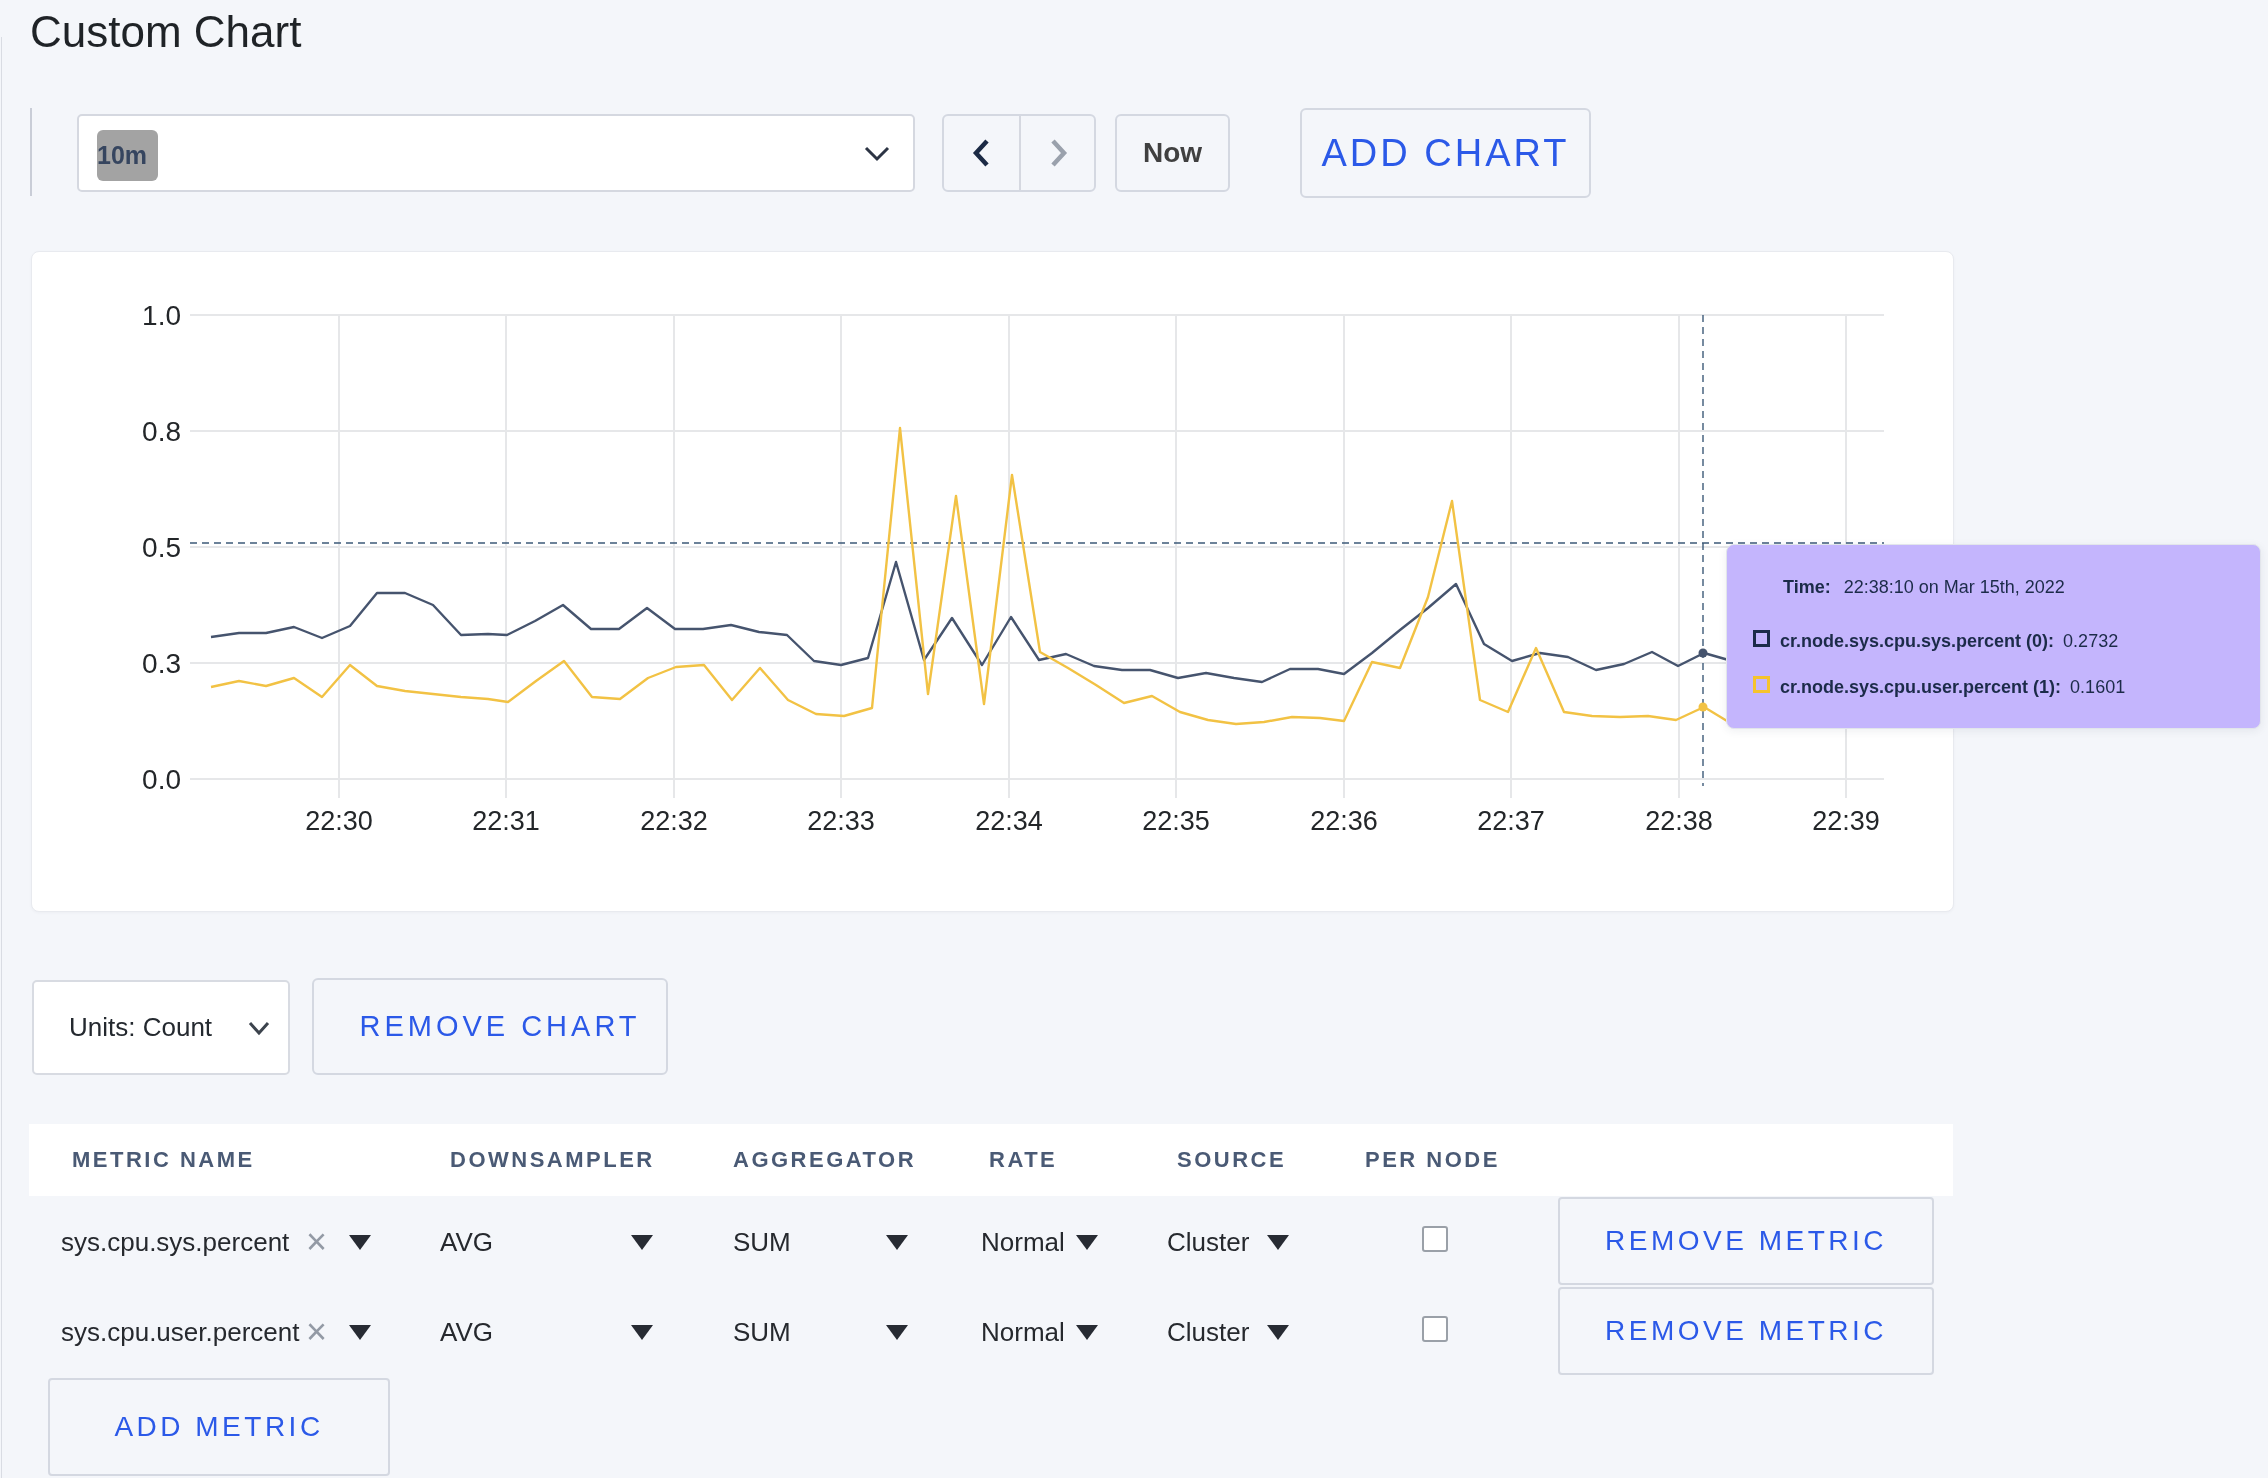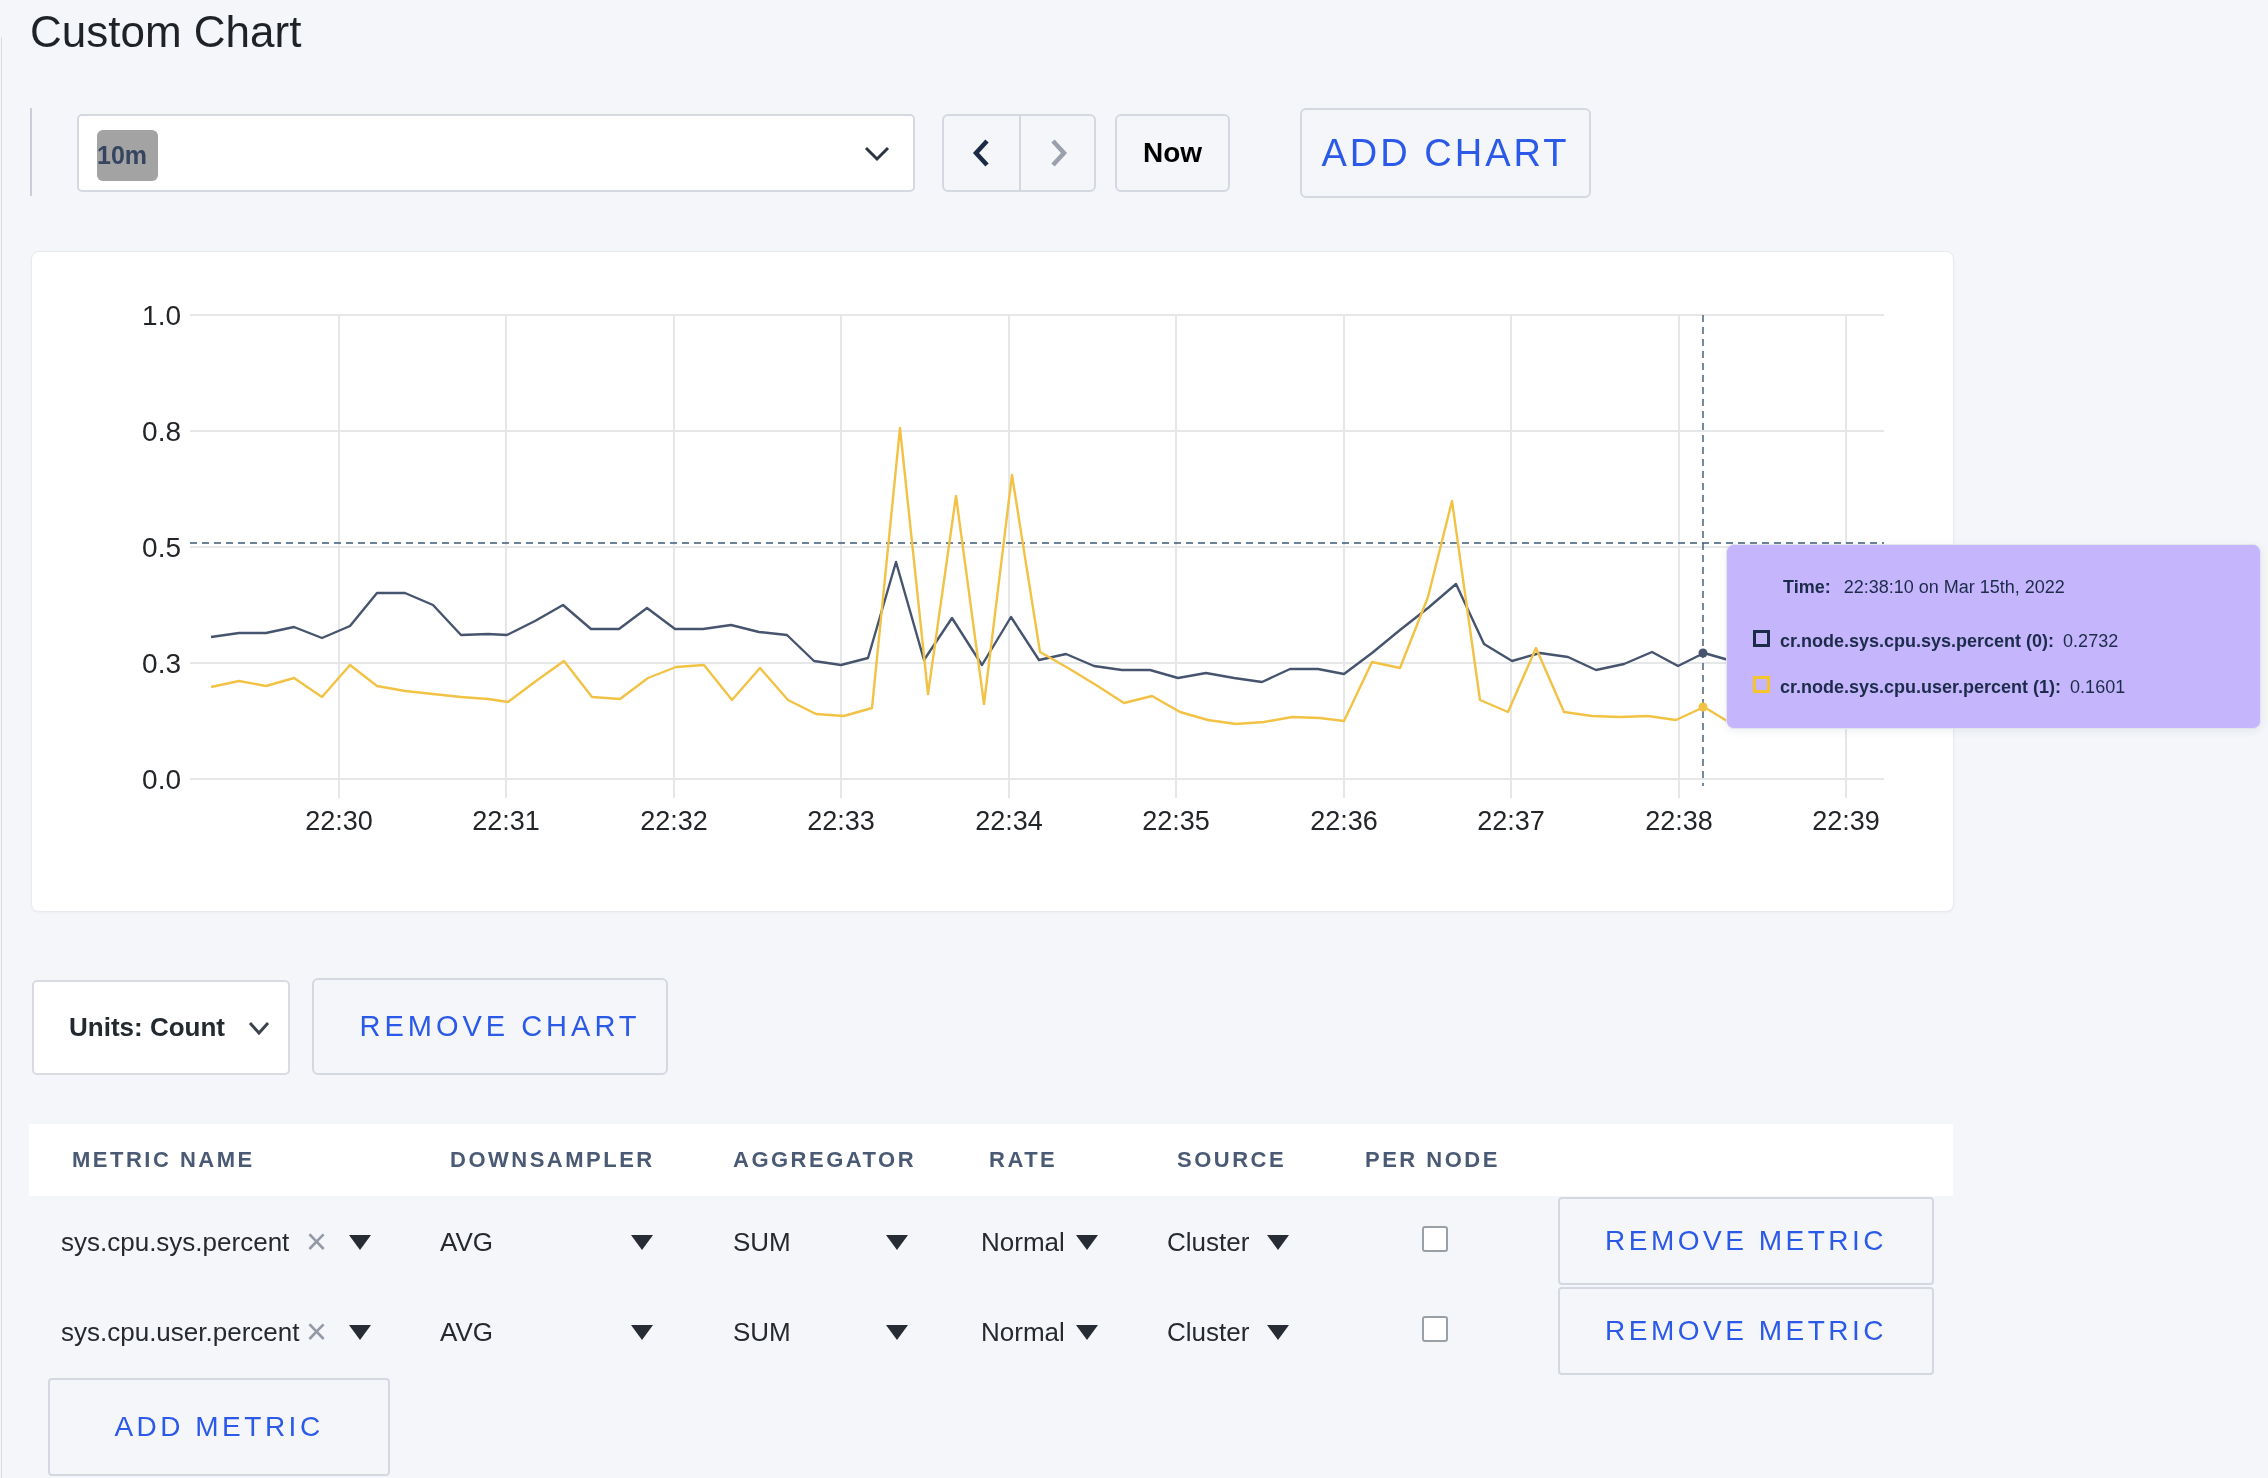--- a/index.html
+++ b/index.html
@@ -28,21 +28,21 @@
   <div class="btn" style="left:942px; top:114px; width:154px; height:78px;">
     <div class="abs" style="left:75px; top:0; width:2px; height:74px; background:#d5d8e0;"></div>
     <svg class="abs" style="left:27px; top:22px;" width="22" height="30" viewBox="0 0 22 30">
       <polyline points="16,3 5,15 16,27" fill="none" stroke="#1b2a45" stroke-width="4.5"></polyline>
     </svg>
     <svg class="abs" style="left:103px; top:22px;" width="22" height="30" viewBox="0 0 22 30">
       <polyline points="6,3 17,15 6,27" fill="none" stroke="#9aa1ac" stroke-width="4.5"></polyline>
     </svg>
   </div>
 
-  <div class="btn" style="left:1115px; top:114px; width:115px; height:78px; text-align:center; line-height:74px; font-size:28px; font-weight:600; color:#000000;">Now</div>
+  <div class="btn" style="left:1115px; top:114px; width:115px; height:78px; text-align:center; line-height:74px; font-size:28px; font-weight:600; color:#404040;">Now</div>
 
   <div class="btn" style="left:1300px; top:108px; width:291px; height:90px; text-align:center; line-height:86px;">
     <span class="bluetext" style="font-size:38px; letter-spacing:3px;">ADD CHART</span>
   </div>
 
   <div class="abs" style="left:31px; top:251px; width:1923px; height:661px; background:#fff; border:1px solid #e8eaef; border-radius:8px; box-shadow:0 1px 3px rgba(40,50,80,0.04);"></div>
 
   <svg class="abs" style="left:0; top:0;" width="2268" height="1478" viewBox="0 0 2268 1478">
 
     <g stroke="#e6e7e9" stroke-width="2">
@@ -100,21 +100,21 @@
 
   <div class="abs" style="left:1726px; top:500px; width:535px; height:185px; background:#c4b5fd; border:1.5px solid #e2e5eb; border-radius:8px; box-shadow:0 2px 8px rgba(40,50,80,0.08); color:#1c2b49; font-size:18px;margin-top:44px;">
     <div class="abs" style="left:56px; top:32px; white-space:nowrap;"><span style="font-weight:bold;">Time:</span><span style="margin-left:13px;">22:38:10 on Mar 15th, 2022</span></div>
     <div class="abs" style="left:26px; top:85px; width:17px; height:17px; border:3.5px solid #1c2b49;"></div>
     <div class="abs" style="left:53px; top:86px; white-space:nowrap;"><span style="font-weight:bold;">cr.node.sys.cpu.sys.percent (0):</span><span style="margin-left:9px;">0.2732</span></div>
     <div class="abs" style="left:26px; top:131px; width:17px; height:17px; border:3.5px solid #f5c32c;"></div>
     <div class="abs" style="left:53px; top:132px; white-space:nowrap;"><span style="font-weight:bold;">cr.node.sys.cpu.user.percent (1):</span><span style="margin-left:9px;">0.1601</span></div>
   </div>
 
   <div class="abs" style="left:32px; top:980px; width:258px; height:95px; background:#fff; border:2px solid #d8dbe2; border-radius:5px;">
-    <div class="abs" style="left:35px; top:0; height:91px; line-height:91px; font-size:26px; font-weight:bold; color:#24292f;">Units: Count</div>
+    <div class="abs" style="left:35px; top:0; height:91px; line-height:91px; font-size:26px; font-weight:normal; color:#24292f;">Units: Count</div>
     <svg class="abs" style="left:213px; top:38px;" width="24" height="17" viewBox="0 0 24 17">
       <polyline points="3,3 12,13 21,3" fill="none" stroke="#3c434d" stroke-width="3"></polyline>
     </svg>
   </div>
   <div class="btn" style="left:312px; top:978px; width:356px; height:97px; text-align:center; line-height:93px;padding-left:20px;">
     <span class="bluetext" style="font-size:29px; letter-spacing:4px;">REMOVE CHART</span>
   </div>
 
   <div class="abs" style="left:29px; top:1124px; width:1924px; height:72px; background:#fff;"></div>
   <div class="abs" style="top:1124px; left:0; width:2268px; height:72px; font-size:22px; font-weight:bold; color:#4a5a75; letter-spacing:2.5px;">

